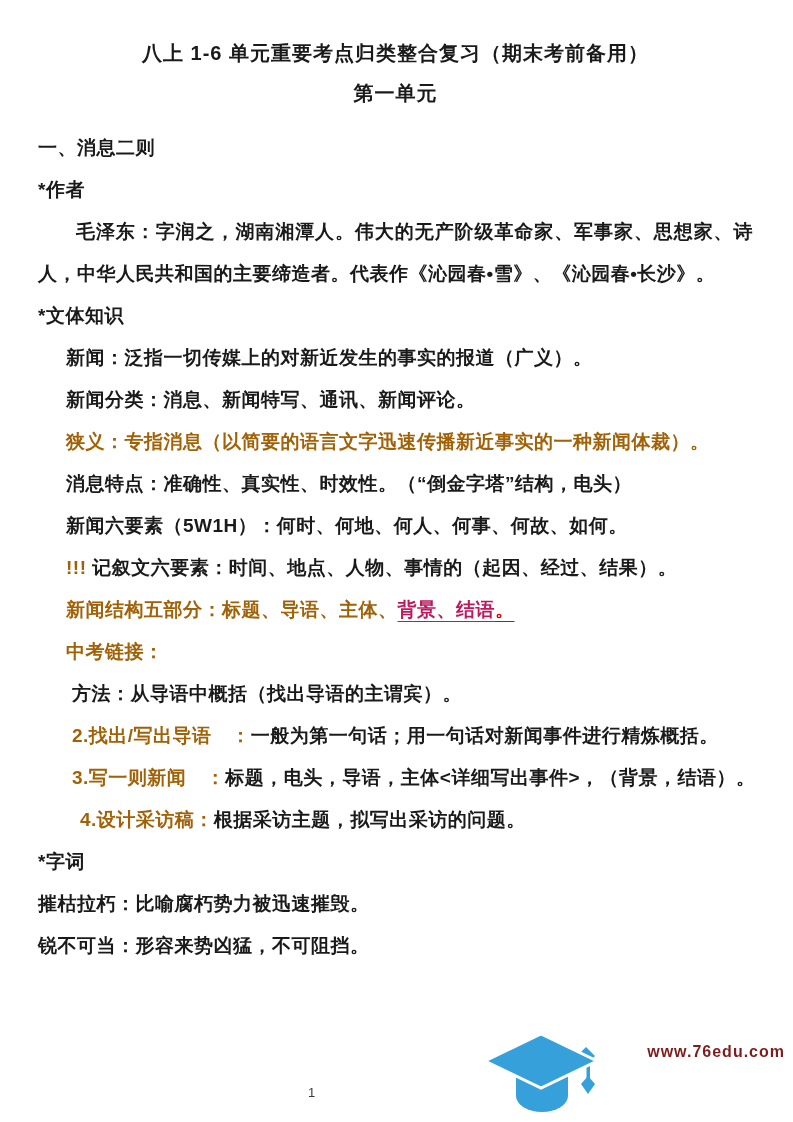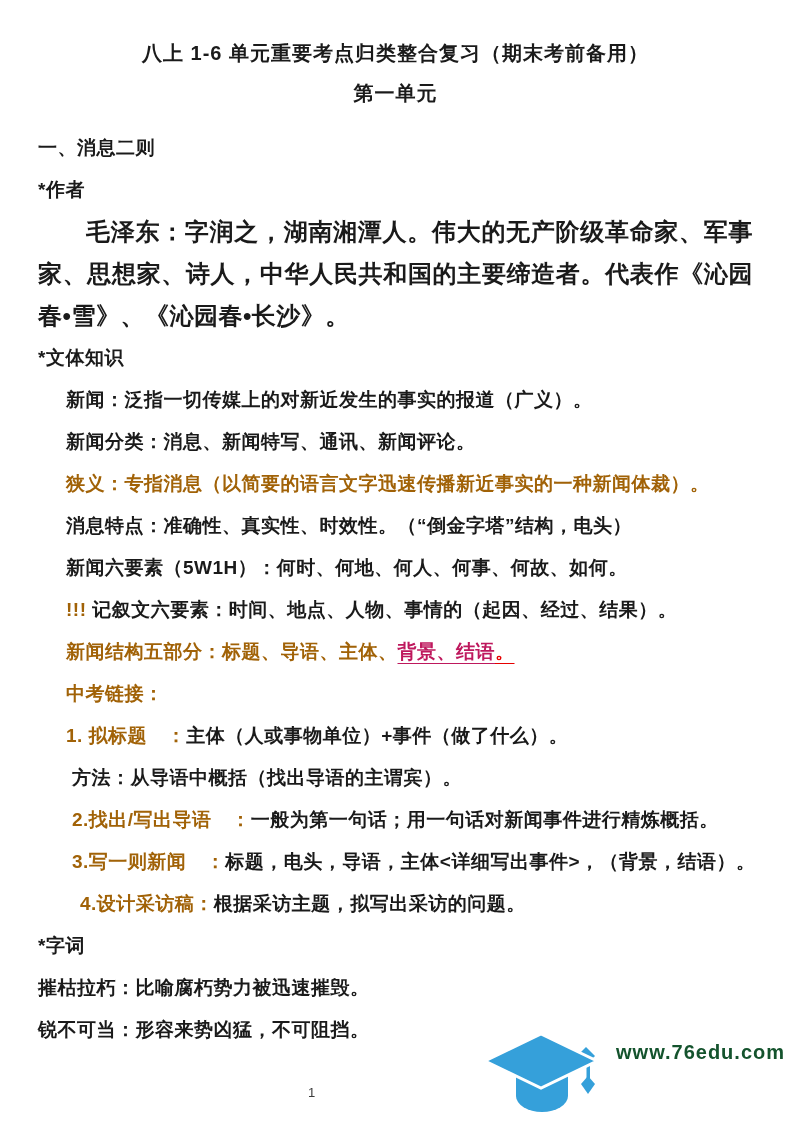--- a/index.html
+++ b/index.html
@@ -19,21 +19,21 @@
   }
   .unit{
     font-size:20px;line-height:27px;text-align:center;
     font-weight:700;margin:0 0 20px 0;letter-spacing:1px;
   }
   .line{
     font-size:19px;line-height:42px;height:42px;
     font-weight:600;white-space:nowrap;letter-spacing:0.5px;
   }
   .para{
-    font-size:24px;line-height:42px;margin:0;
+    font-size:19px;line-height:42px;margin:0;
     font-weight:600;text-indent:2em;text-align:justify;letter-spacing:0.5px;
   }
   .h{font-weight:800;}
   .ind{padding-left:28px;}
   .ind2{padding-left:34px;}
   .ind3{padding-left:42px;}
   .red{color:#a16207;}
   .red-u{color:#e60000;text-decoration:underline;text-underline-offset:5px;}
   .blue-u{color:#be185d;text-decoration:underline;text-underline-offset:5px;}
   .bh{font-weight:800;}
@@ -44,21 +44,21 @@
     font-size:13px;color:#3c3c3c;font-weight:400;
   }
   .logo{position:absolute;right:6px;top:1028px;width:300px;height:90px;}
   .logo-cap{position:absolute;left:-2px;top:4px;}
   .logo-text{position:absolute;right:2px;top:10px;text-align:right;}
   .logo-name{
     font-size:37px;font-weight:900;color:#f75c8f;
     letter-spacing:5px;line-height:38px;white-space:nowrap;
   }
   .logo-url{
-    font-size:20px;font-weight:700;color:#14532d;
+    font-size:16px;font-weight:700;color:#7f1d1d;
     letter-spacing:1px;line-height:22px;margin-top:3px;
   }
 </style>
 </head>
 <body>
 
 <div class="page">
   <div class="doc">
 
     <h1 class="title">八上 1-6 单元重要考点归类整合复习（期末考前备用）</h1>
@@ -72,21 +72,20 @@
     <div class="line h">*文体知识</div>
     <div class="line ind"><span>新闻：泛指一切传媒上的对新近发生的事实的报道（广义）。</span></div>
     <div class="line ind"><span>新闻分类：消息、新闻特写、通讯、新闻评论。</span></div>
     <div class="line ind"><span class="red">狭义：专指消息（以简要的语言文字迅速传播新近事实的一种新闻体裁）。</span></div>
     <div class="line ind"><span>消息特点：准确性、真实性、时效性。（“倒金字塔”结构，电头）</span></div>
     <div class="line ind"><span>新闻六要素（5W1H）：何时、何地、何人、何事、何故、如何。</span></div>
     <div class="line ind"><span class="red">!!! </span><span>记叙文六要素：时间、地点、人物、事情的（起因、经过、结果）。</span></div>
     <div class="line ind"><span class="red">新闻结构五部分：标题、导语、主体、</span><span class="blue-u">背景、结语</span><span class="red-u">。</span></div>
 
     <div class="line ind red bh">中考链接：</div>
-    <div class="line ind"><span class="red">1. 拟标题　：</span><span>主体（人或事物单位）+事件（做了什么）。</span></div>
     <div class="line ind2"><span>方法：从导语中概括（找出导语的主谓宾）。</span></div>
     <div class="line ind2"><span class="red">2.找出/写出导语　：</span><span>一般为第一句话；用一句话对新闻事件进行精炼概括。</span></div>
     <div class="line ind2"><span class="red">3.写一则新闻　：</span><span>标题，电头，导语，主体&lt;详细写出事件&gt;，（背景，结语）。</span></div>
     <div class="line ind3"><span class="red">4.设计采访稿：</span><span>根据采访主题，拟写出采访的问题。</span></div>
 
     <div class="line h">*字词</div>
     <div class="line">摧枯拉朽：比喻腐朽势力被迅速摧毁。</div>
     <div class="line">锐不可当：形容来势凶猛，不可阻挡。</div>
 
   </div>

